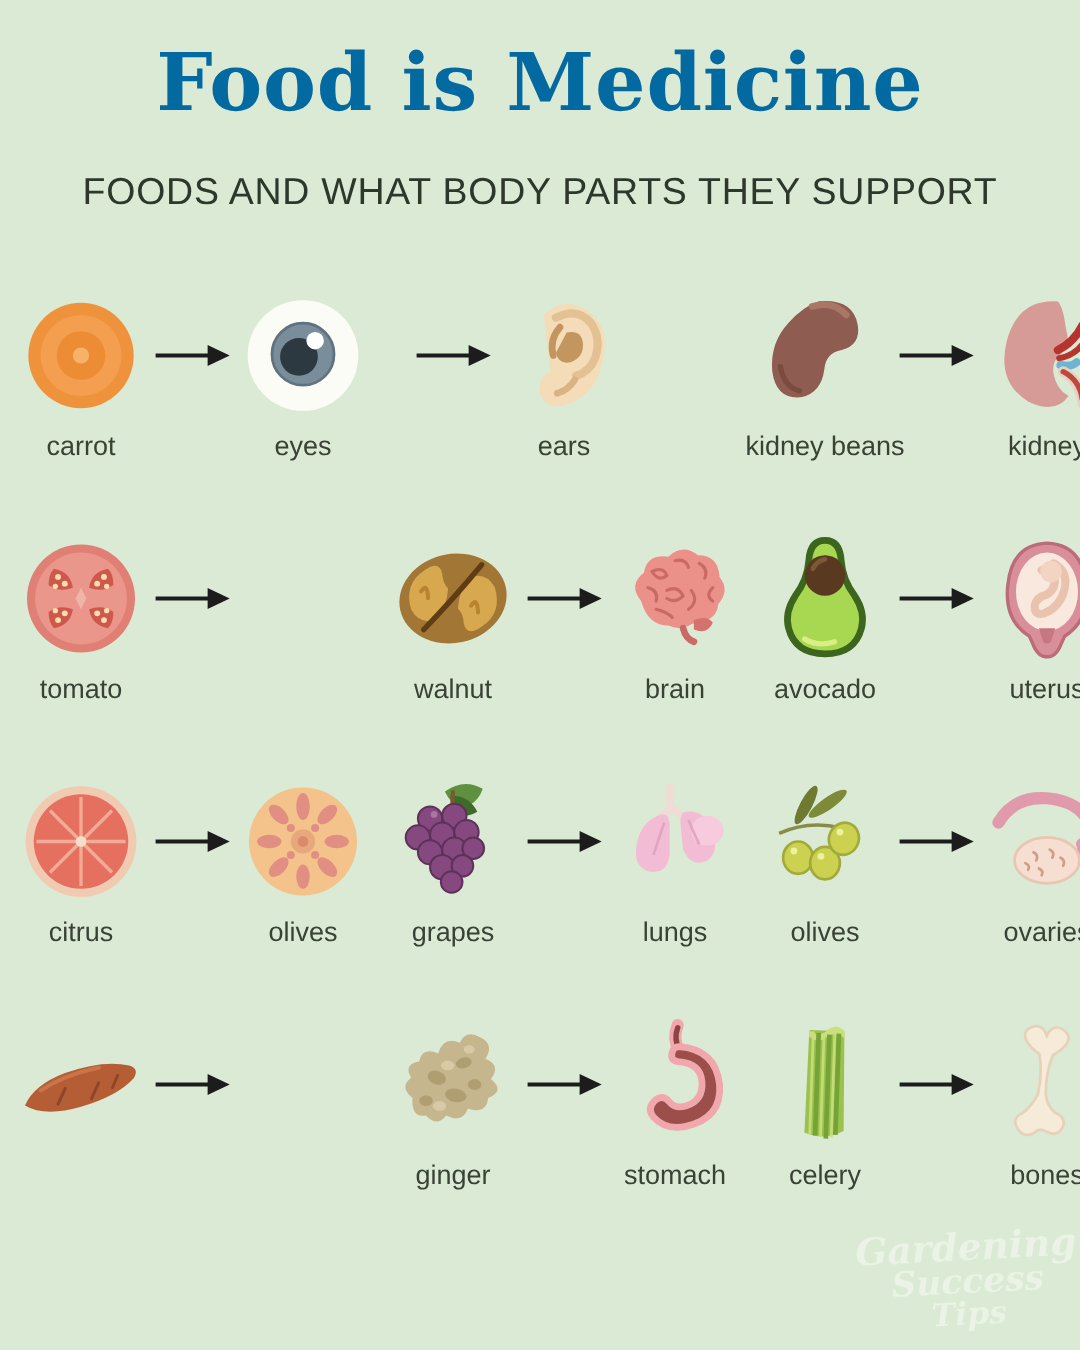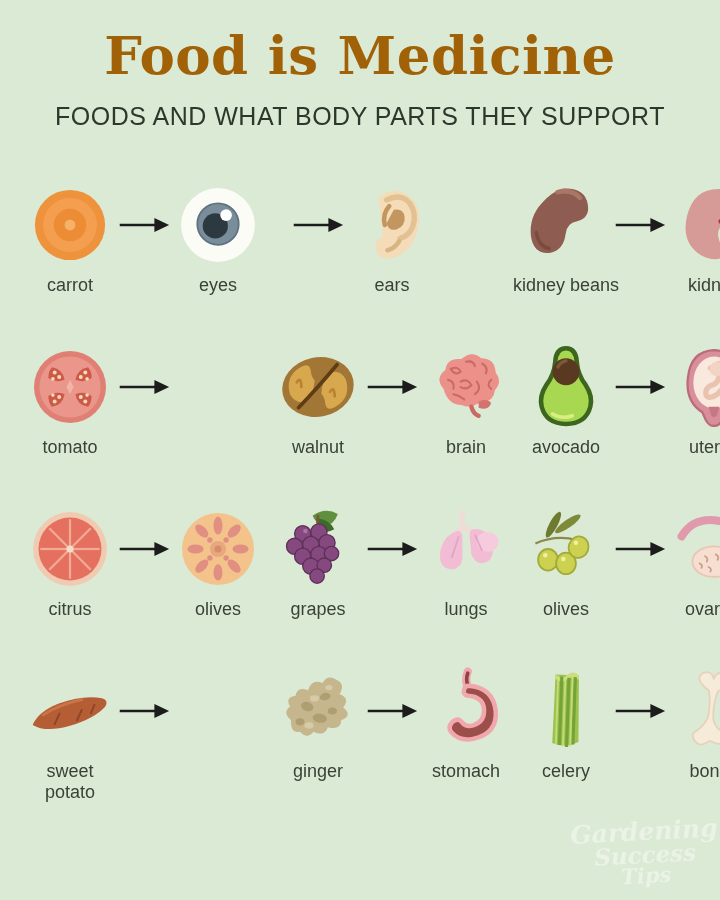--- a/index.html
+++ b/index.html
@@ -7,39 +7,39 @@
   body {
     background:#dbead4;
     font-family:"Liberation Sans", sans-serif;
     overflow:hidden;
     position:relative;
   }
   .title {
     font-family:"DejaVu Serif", serif;
     font-weight:600;
     font-size:53px;
-    color:#a16207;
+    color:#0369a1;
     text-align:center;
     margin-top:24px;
     letter-spacing:0.5px;
   }
   .subtitle {
     font-size:25px;
     color:#2d372b;
     text-align:center;
-    margin-top:16px;
+    margin-top:28px;
     letter-spacing:0.5px;
     font-weight:500;
   }
   .grid {
     display:grid;
     grid-template-columns:repeat(3, 1fr);
     row-gap:46px;
     column-gap:8px;
-    padding:48px 12px 0 24px;
+    padding:48px 12px 0 8px;
   }
   .pair {
     display:grid;
     grid-template-columns:92px 52px 92px;
     justify-content:center;
     column-gap:2px;
   }
   .cell { display:flex; flex-direction:column; align-items:center; }
   .icon { width:90px; height:92px; }
   .icon svg { width:100%; height:100%; display:block; }
@@ -431,21 +431,20 @@
       <div class="cell">
         <div class="icon">
           <svg viewBox="0 0 100 100">
             <g transform="rotate(-14 50 50)">
               <path d="M6,55 Q16,42 40,39 Q70,36 88,45 Q95,49 89,55 Q74,65 46,66 Q18,67 6,55Z" fill="#b55e36"></path>
               <path d="M30,60 L38,50 M55,62 L63,52 M72,58 L78,50" stroke="#8f4527" stroke-width="2.2" fill="none" stroke-linecap="round"></path>
               <path d="M20,47 Q40,40 66,41" stroke="#cf7a4e" stroke-width="3" fill="none" stroke-linecap="round" opacity=".8"></path>
             </g>
           </svg>
         </div>
-        <div class="label wrap-2">sweet potato</div>
       </div>
       <div class="arrowbox">
         <svg viewBox="0 0 60 20">
             <line x1="2" y1="10" x2="44" y2="10" stroke="#1c1c1c" stroke-width="3"></line>
             <polygon points="42,2 59,10 42,18" fill="#1c1c1c"></polygon>
           </svg>
       </div>
     </div>
 
     <div class="pair">

